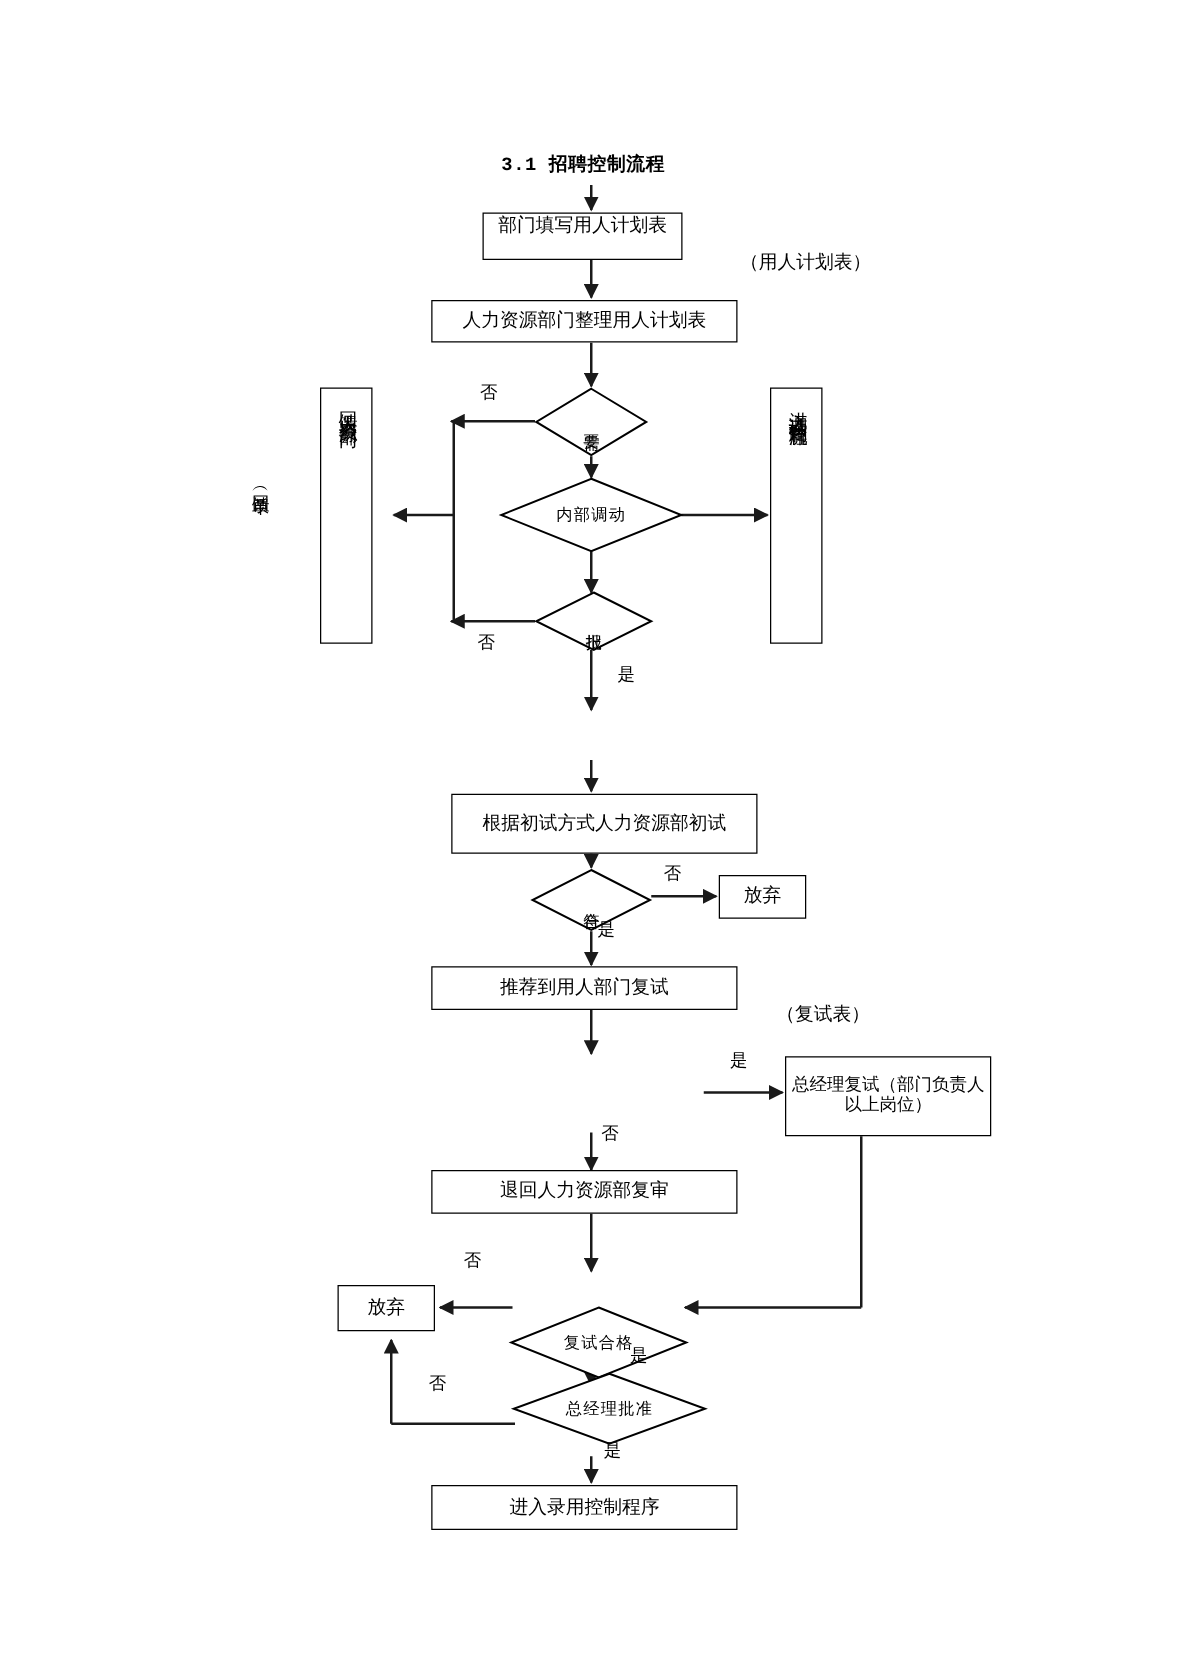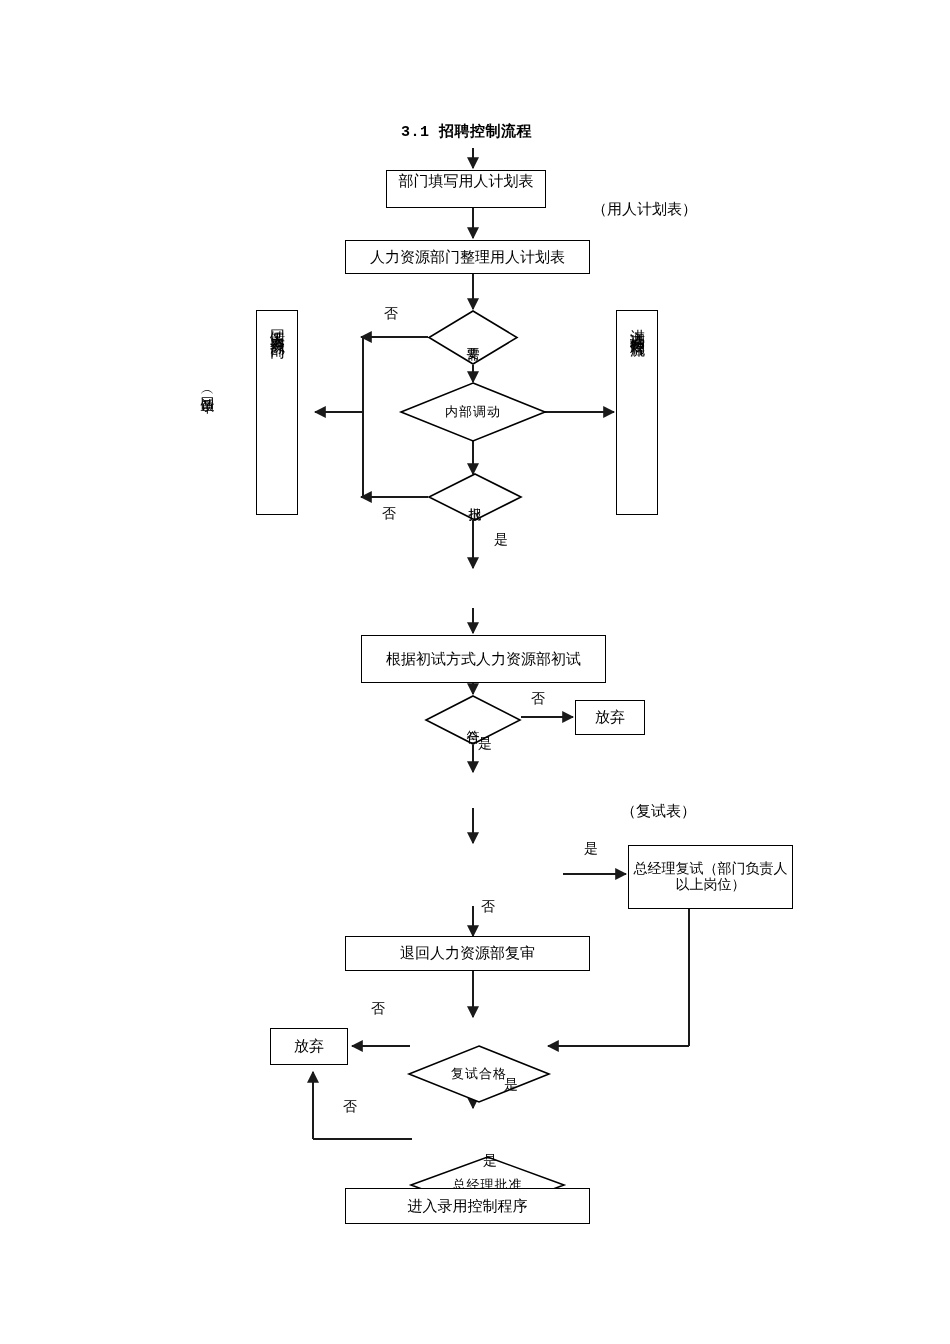--- a/index.html
+++ b/index.html
@@ -268,20 +268,23 @@
         <span>符合</span>
       </div>
   </div>
   <div class="edge-label" style="left:531px; top:690px;">否</div>
   <div class="edge-label" style="left:478px; top:735px;">是</div>
 
   <div class="node-box" style="left:575px; top:700px; width:70px; height:35px;">
     <span class="txt">放弃</span>
   </div>
 
+  <div class="node-box" style="left:345px; top:773px; width:245px; height:35px;">
+    <span class="txt">推荐到用人部门复试</span>
+  </div>
   <div class="side-note" style="left:621px; top:782px;">（复试表）</div>
 
   <div class="edge-label" style="left:584px; top:840px;">是</div>
   <div class="edge-label" style="left:481px; top:898px;">否</div>
 
   <div class="node-box" style="left:628px; top:845px; width:165px; height:64px; font-size:14px;">
     <span class="txt">总经理复试（部门负责人以上岗位）</span>
   </div>
 
   <div class="node-box" style="left:345px; top:936px; width:245px; height:35px;">
@@ -296,21 +299,21 @@
         <span>复试合格</span>
       </div>
   </div>
   <div class="edge-label" style="left:371px; top:1000px;">否</div>
   <div class="edge-label" style="left:504px; top:1076px;">是</div>
 
   <div class="node-box" style="left:270px; top:1028px; width:78px; height:37px;">
     <span class="txt">放弃</span>
   </div>
 
-  <div class="diamond" style="left:410px; top:1156px; width:155px; height:58px;">
+  <div class="diamond" style="left:410px; top:1098px; width:155px; height:58px;">
     <svg width="155" height="58" viewBox="0 0 155 58" xmlns="http://www.w3.org/2000/svg">
       <polygon points="77.5,1 154,29 77.5,57 1,29" fill="#fff" stroke="#000" stroke-width="1.6"></polygon>
     </svg>
     <div class="dtext">
         <span>总经理批准</span>
       </div>
   </div>
   <div class="edge-label" style="left:343px; top:1098px;">否</div>
   <div class="edge-label" style="left:483px; top:1152px;">是</div>
 

